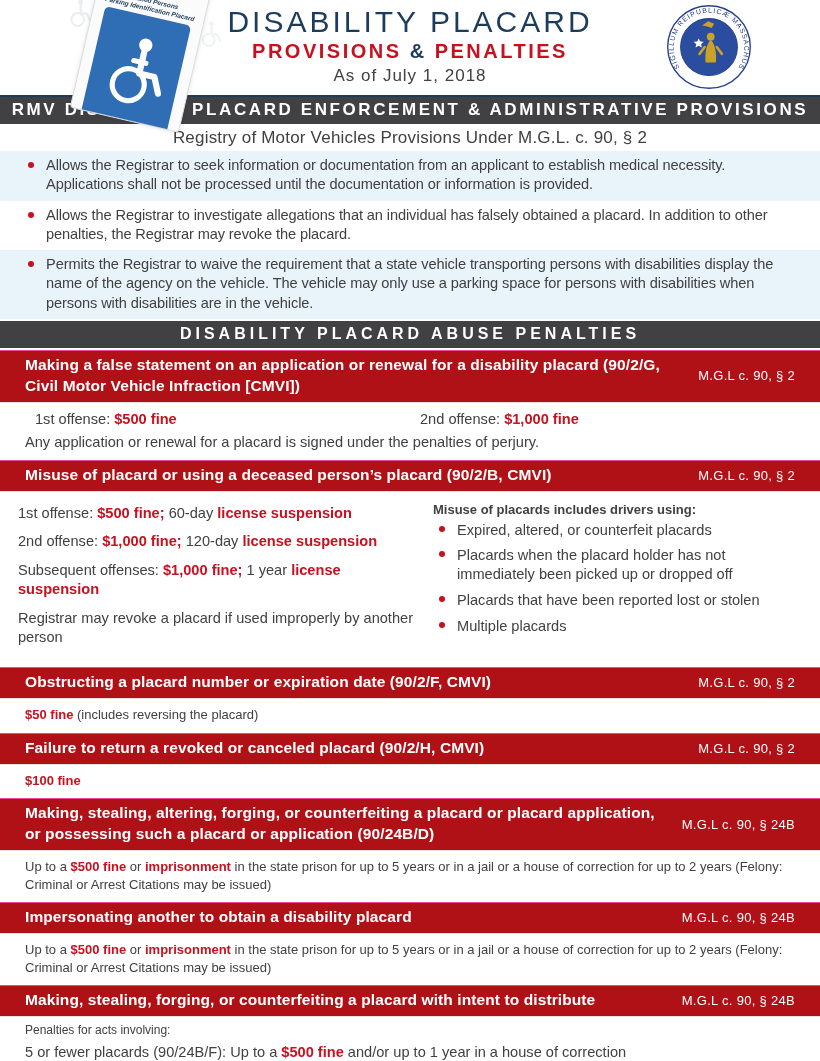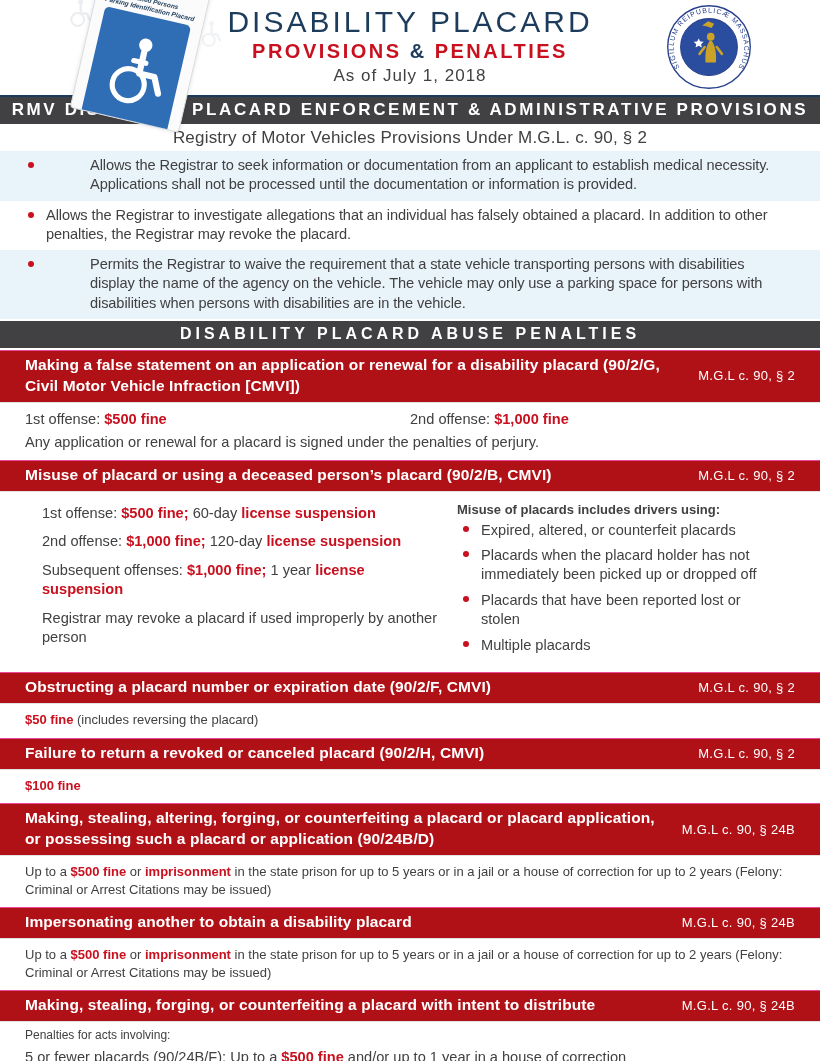--- a/index.html
+++ b/index.html
@@ -38,35 +38,35 @@
   .seal{position:absolute;right:68px;top:4px;width:86px;height:86px;}
 
   
   .darkbar{background:#414042;color:#fff;text-align:center;font-weight:700;}
   .darkbar.enf{border-top:2px solid var(--navy);font-size:17px;letter-spacing:2.6px;padding:3px 0 4px;}
   .darkbar.abuse{font-size:16px;letter-spacing:4px;padding:4px 0 5px;margin-top:2px;}
 
   
   .prov-heading{font-size:17px;text-align:center;color:var(--dark);padding:4px 0 3px;font-weight:400;letter-spacing:.2px;}
   .prov-item{display:flex;padding:5px 28px 6px 28px;font-size:14.6px;line-height:1.32;letter-spacing:-0.1px;}
-  .prov-item.alt{background:var(--light-blue);gap:44px;}
+  .prov-item.alt{background:var(--light-blue);}
   .bullet{width:6px;height:6px;border-radius:50%;background:var(--text-red);flex-shrink:0;margin:6px 12px 0 0;}
 
   
   .redbar{background:var(--bar-red);color:#fff;display:flex;justify-content:space-between;align-items:center;
     padding:4px 25px 5px;margin-top:2px;border-top:1px solid #ec4899;border-bottom:1px solid #e3e3e3;}
   .redbar-title{font-weight:700;font-size:15.5px;line-height:1.35;max-width:645px;letter-spacing:.1px;}
   .redbar-law{font-size:13px;flex-shrink:0;margin-left:16px;font-weight:400;letter-spacing:.3px;}
   .pbody{padding:7px 25px;font-size:13px;line-height:1.35;}
   .seg-red{color:var(--text-red);font-weight:700;}
-  .offense-row{display:flex;padding:8px 25px 2px;font-size:14.6px;align-items:center;}
+  .offense-row{display:flex;padding:8px 35px 2px;font-size:14.6px;align-items:center;}
   .offense-row p:first-child{width:385px;}
   .perjury{padding:5px 25px 8px;font-size:14.6px;}
 
-  .misuse-body{display:flex;padding:6px 42px 8px;}
+  .misuse-body{display:flex;padding:6px 18px 8px;}
   .misuse-left{width:415px;padding-right:14px;}
   .misuse-left p{font-size:14.6px;margin:6px 0 10px;line-height:1.3;}
   .misuse-right{flex:1;}
   .misuse-right h3{font-size:13px;font-weight:700;margin:4px 0 4px;}
   .m-item{display:flex;font-size:14.6px;line-height:1.3;margin-bottom:7px;}
   .m-item .bullet{margin:5px 12px 0 6px;}
 
   .pen-list{padding:6px 25px 8px;}
   .pen-list h3{font-size:12px;font-weight:400;margin-bottom:6px;}
   .pen-item{display:flex;font-size:14.6px;line-height:1.32;margin-bottom:6px;}

